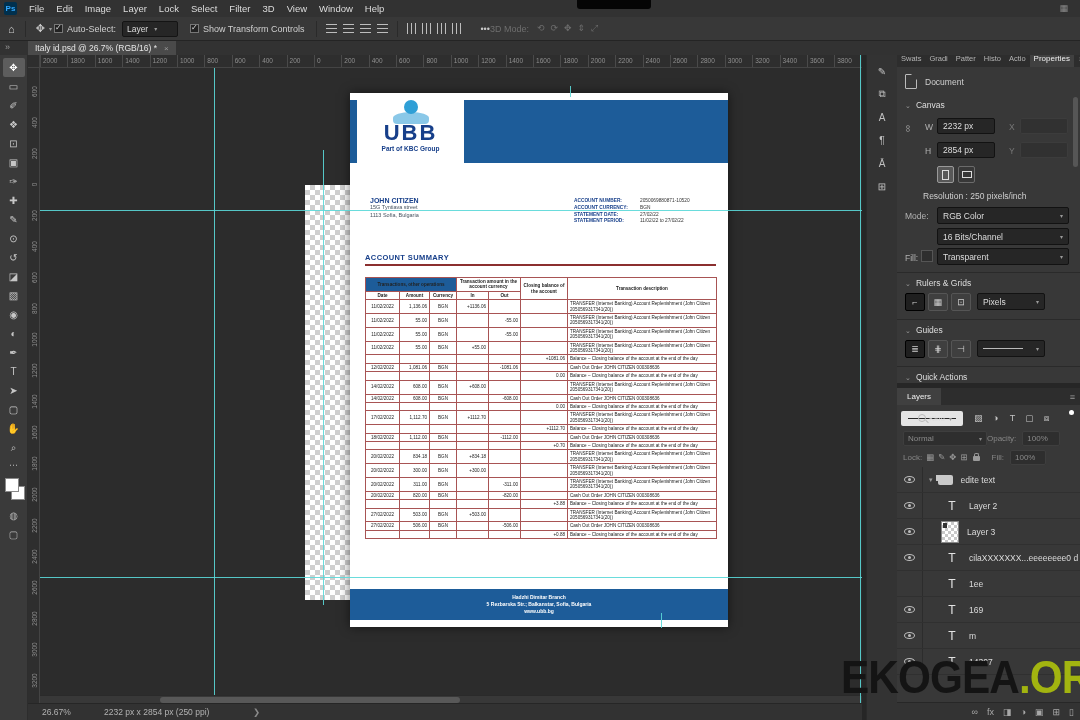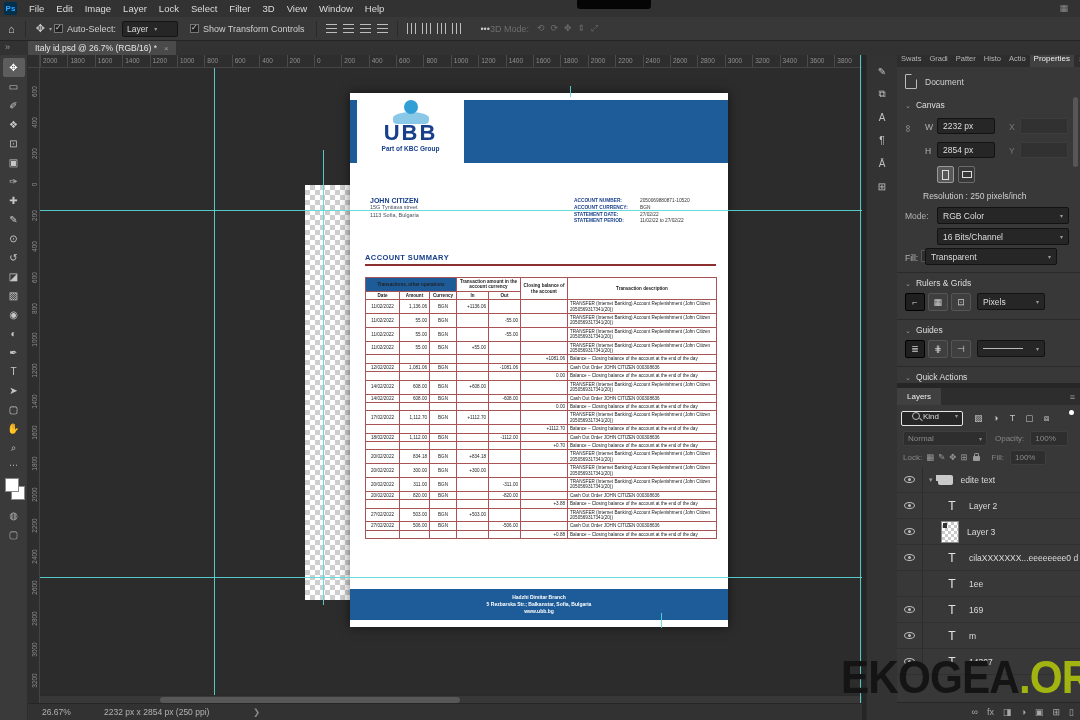--- a/index.html
+++ b/index.html
@@ -137,21 +137,21 @@
   .pscroll{position:absolute;right:2px;top:24px;width:5px;height:290px}
   .pscroll::after{content:"";position:absolute;left:0;top:6px;width:5px;height:70px;background:#565656;border-radius:3px}
   .linkchain{position:absolute;left:8px;top:56px;color:#9a9a9a;font-size:10px;transform:rotate(90deg)}
 
   .lgap{position:absolute;left:0;top:342px;width:183px;height:5px;background:#262626}
   .ltabrow{position:absolute;left:0;top:347px;width:183px;height:17px;background:#2d2d2d;display:flex}
   .ltab{background:#404040;color:#efefef;font-size:8px;padding:0 10px;display:flex;align-items:center}
   .lfilter{position:absolute;left:0;top:367px;width:183px;height:20px;display:flex;align-items:center}
   .search{width:8px;height:8px;border:1px solid #bbb;border-radius:50%;position:relative;margin:0 3px 0 6px}
   .search::after{content:"";position:absolute;left:6px;top:6px;width:4px;height:1px;background:#bbb;transform:rotate(45deg)}
-  .kdd{background:#262626;border:1px solid #e5e5e5;border-radius:2px;height:15px;display:flex;
+  .kdd{background:#262626;border:7px solid #e5e5e5;border-radius:2px;height:15px;display:flex;align-items:center;
     padding:0 4px;color:#ddd;font-size:8px}
   .fic{width:15px;height:15px;display:flex;align-items:center;justify-content:center;color:#c4c4c4;font-size:9px;margin-left:2px}
   .wdot{position:absolute;right:6px;top:2px;width:5px;height:5px;border-radius:50%;background:#fff}
   .lblend{position:absolute;left:0;top:389px;width:183px;height:17px;display:flex;align-items:center;color:#868686;font-size:8px}
   .bdd{background:#2e2e2e;border:1px solid #3e3e3e;border-radius:2px;height:15px;display:flex;align-items:center;
     padding:0 4px;color:#8a8a8a;font-size:8px;margin-left:6px}
   .llock{position:absolute;left:0;top:408px;width:183px;height:16px;display:flex;align-items:center;color:#868686;font-size:8px}
   .lkic{color:#9a9a9a;font-size:8.5px;margin-left:4px}
   .padlock{width:7px;height:5px;background:#9a9a9a;border-radius:1px;position:relative;margin-left:5px;margin-top:2px}
   .padlock::before{content:"";position:absolute;top:-3px;left:1px;width:3px;height:3px;border:1px solid #9a9a9a;border-bottom:none;border-radius:2px 2px 0 0}
@@ -727,21 +727,21 @@
       <span class="pdd" style="left:40px;top:140px;width:132px">
         <span>RGB Color</span>
           <span class="car">▾</span>
         </span>
       <span class="pdd" style="left:40px;top:161px;width:132px">
         <span>16 Bits/Channel</span>
           <span class="car">▾</span>
         </span>
       <span class="lab" style="position:absolute;left:8px;top:186px">Fill:</span>
       <span style="position:absolute;left:24px;top:183px;width:12px;height:12px;background:#2e2e2e;border:1px solid #555"></span>
-      <span class="pdd" style="left:28px;top:181px;width:132px">
+      <span class="pdd" style="left:40px;top:181px;width:132px">
         <span>Transparent</span>
           <span class="car">▾</span>
         </span>
       <div class="pdiv" style="top:205px"></div>
       <div class="sect" style="top:211px">
         <span class="chv">⌄</span><span>Rulers &amp; Grids</span>
       </div>
       <span class="pbtn on" style="left:8px;top:226px">⌐</span>
       <span class="pbtn" style="left:31px;top:226px">▦</span>
       <span class="pbtn" style="left:54px;top:226px">⊡</span>
@@ -788,21 +788,21 @@
           <span class="fic">⧈</span>
         </span>
       <span class="wdot"></span>
     </div>
 
     <div class="lblend">
       <span class="bdd" style="width:84px">
         <span>Normal</span>
           <span style="margin-left:auto;font-size:6px">▾</span>
         </span>
-      <span style="margin-left:8px">Opacity:</span>
+      <span style="">Opacity:</span>
       <span class="bdd" style="width:38px">
         <span>100%</span>
         </span>
     </div>
 
     <div class="llock">
       <span style="margin-left:6px">Lock:</span>
       <span style="display:flex">
 
       <span class="lkic">▦</span>

